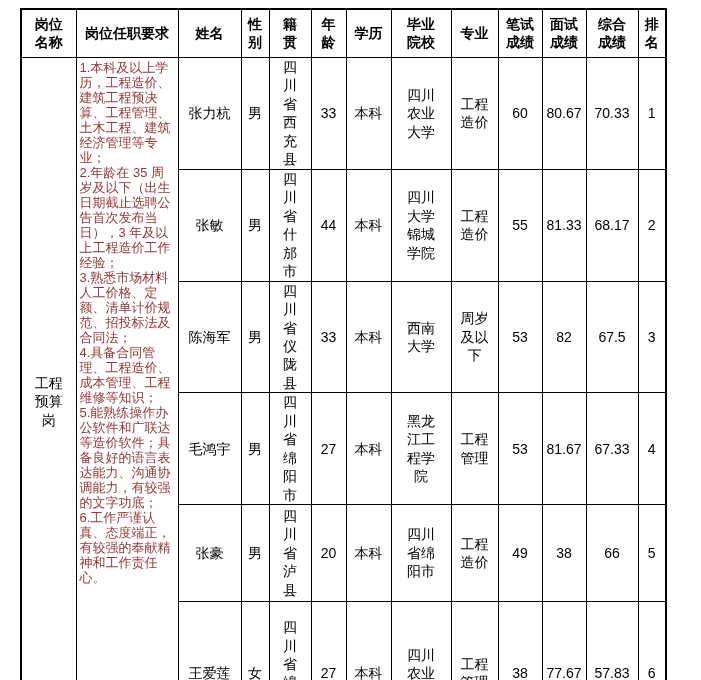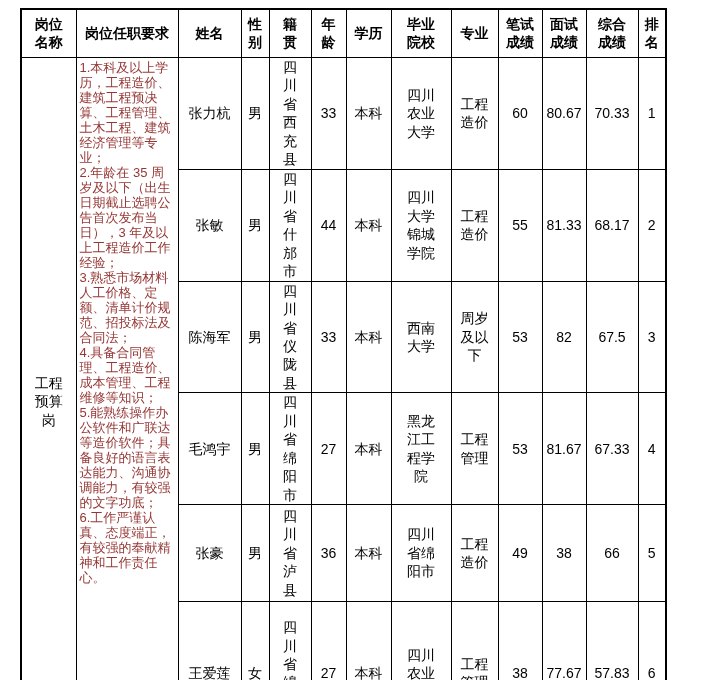--- a/index.html
+++ b/index.html
@@ -158,21 +158,21 @@
           <td class="col-major">工程管理</td>
           <td class="col-written">53</td>
           <td class="col-interview">81.67</td>
           <td class="col-overall">67.33</td>
           <td class="col-rank">4</td>
         </tr>
         <tr style="height: 97px;">
           <td class="col-name">张豪</td>
           <td class="col-gender">男</td>
           <td class="col-hometown">四川省泸县</td>
-          <td class="col-age">36</td>
+          <td class="col-age">20</td>
           <td class="col-education">本科</td>
           <td class="col-school">四川省绵阳市</td>
           <td class="col-major">工程造价</td>
           <td class="col-written">49</td>
           <td class="col-interview">38</td>
           <td class="col-overall">66</td>
           <td class="col-rank">5</td>
         </tr>
         <tr style="height: 144px;">
           <td class="col-name">王爱莲</td>

